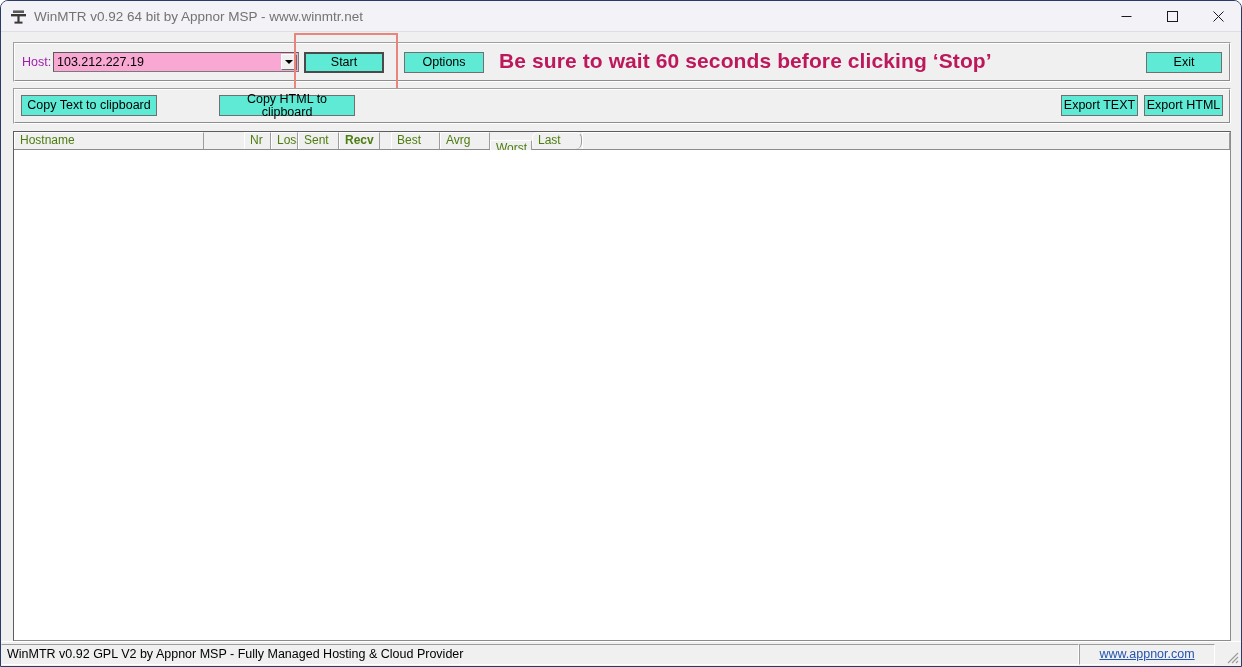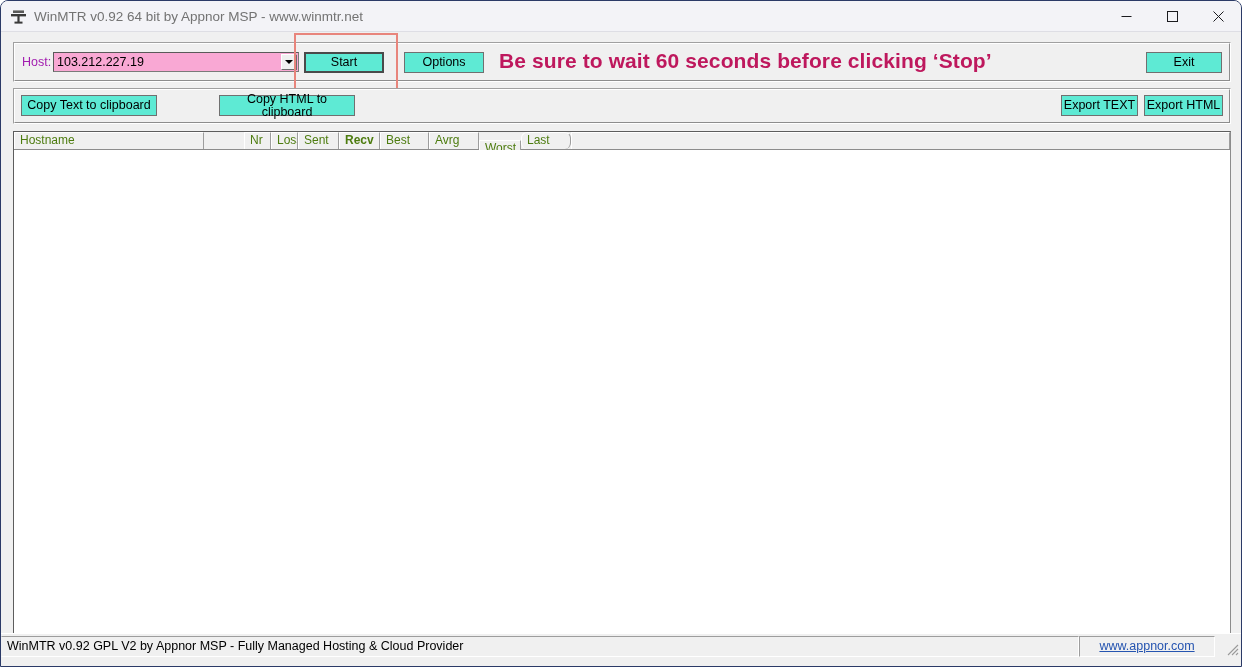--- a/index.html
+++ b/index.html
@@ -234,21 +234,21 @@
   .lv-body {
     position: absolute;
     left: 0; top: 18px;
     right: 0; bottom: 0;
     background: #ffffff;
   }
 
   
   .statusbar {
     position: absolute;
-    left: 0; bottom: 8px;
+    left: 0; bottom: 0;
     width: 1240px;
     height: 25px;
     background: #f0f0f0;
     border-top: 1px solid #ffffff;
     box-sizing: border-box;
   }
   .sb-pane {
     position: absolute;
     top: 2px;
     height: 21px;
@@ -341,21 +341,21 @@
   <button class="btn" id="btn-exporttext">Export TEXT</button>
   <button class="btn" id="btn-exporthtml">Export HTML</button>
 
   <div class="listview">
     <div class="lv-header" id="lv-header">
         <div class="lv-col" style="width: 190px;">Hostname</div>
         <div class="lv-col" style="width: 27px; margin-left: 40px;">Nr</div>
         <div class="lv-col" style="width: 27px;">Loss %</div>
         <div class="lv-col" style="width: 41px;">Sent</div>
         <div class="lv-col" style="width: 41px; font-weight: bold;">Recv</div>
-        <div class="lv-col" style="width: 49px;">Best</div>
+        <div class="lv-col" style="width: 49px; margin-left: 11px;">Best</div>
         <div class="lv-col" style="width: 50px;">Avrg</div>
         <div class="lv-col" style="width: 42px; margin-top: 8px;">Worst</div>
         <div class="lv-col" style="width: 50px; border-radius: 6px;">Last</div>
         <div class="lv-col" style="flex: 1 1 0%;"></div>
       </div>
     <div class="lv-body" id="lv-body"></div>
   </div>
 
   <div class="statusbar">
     <div class="sb-pane" id="sb-main">WinMTR v0.92 GPL V2 by Appnor MSP - Fully Managed Hosting &amp; Cloud Provider</div>

